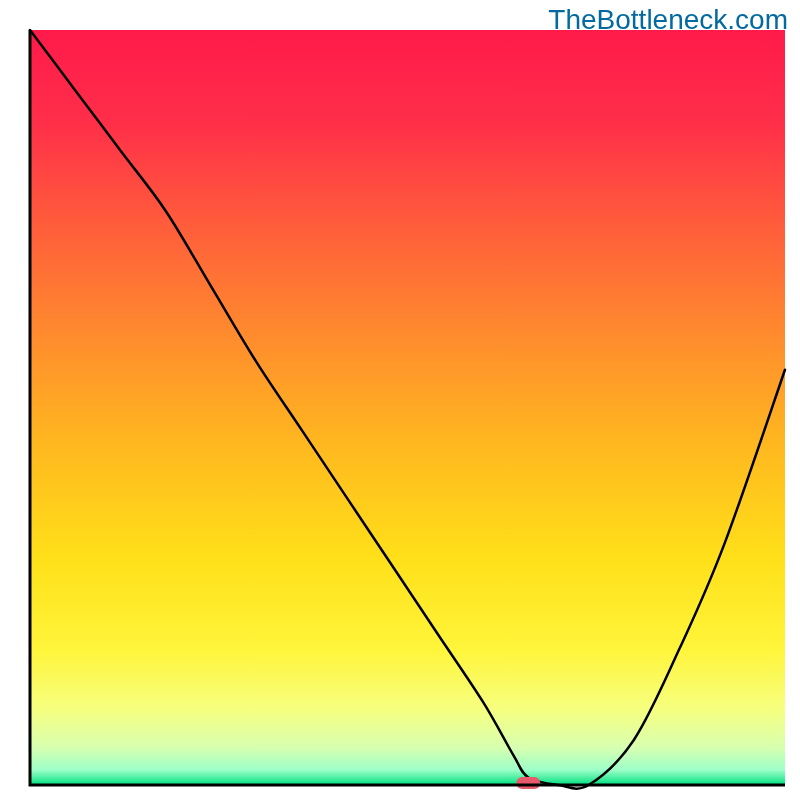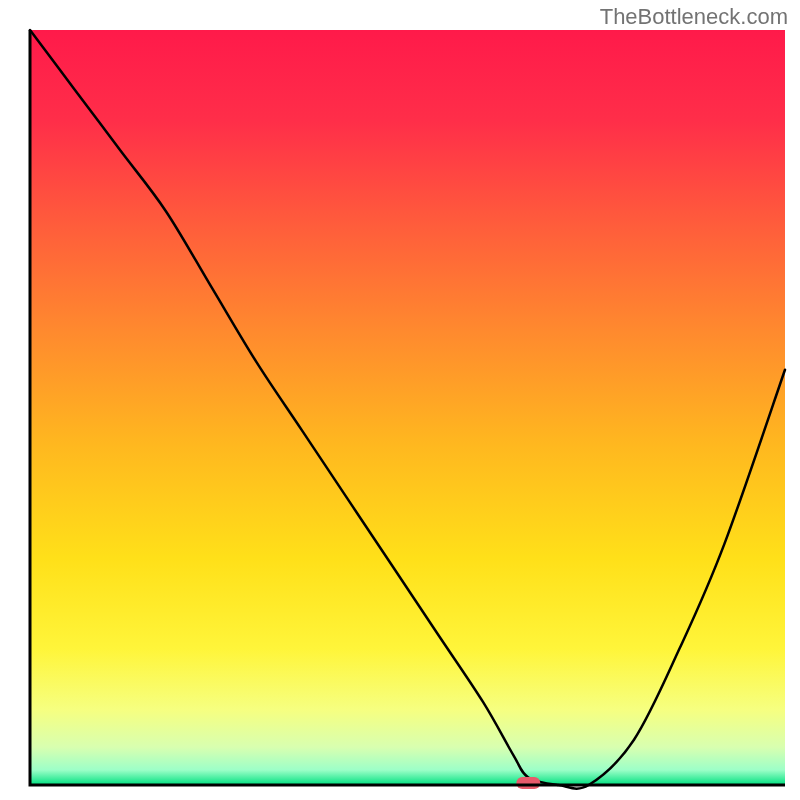--- a/index.html
+++ b/index.html
@@ -13,22 +13,22 @@
   .chart-container {
     position: relative;
     width: 800px;
     height: 800px;
   }
   .watermark {
     position: absolute;
     top: 4px;
     right: 12px;
     font-family: Arial, Helvetica, sans-serif;
-    font-size: 22px;
-    color: #737373;
+    font-size: 28px;
+    color: #0369a1;
     font-weight: 500;
     z-index: 10;
   }
   svg.plot {
     position: absolute;
     top: 0;
     left: 0;
   }
 </style>
 </head>

